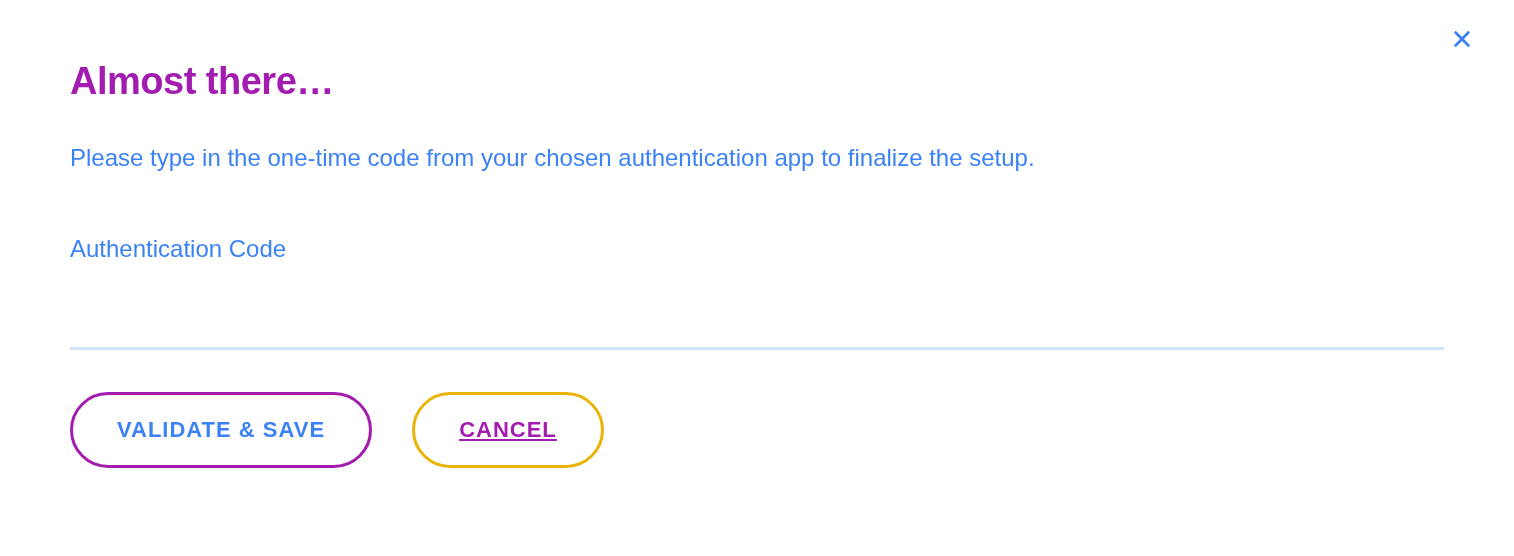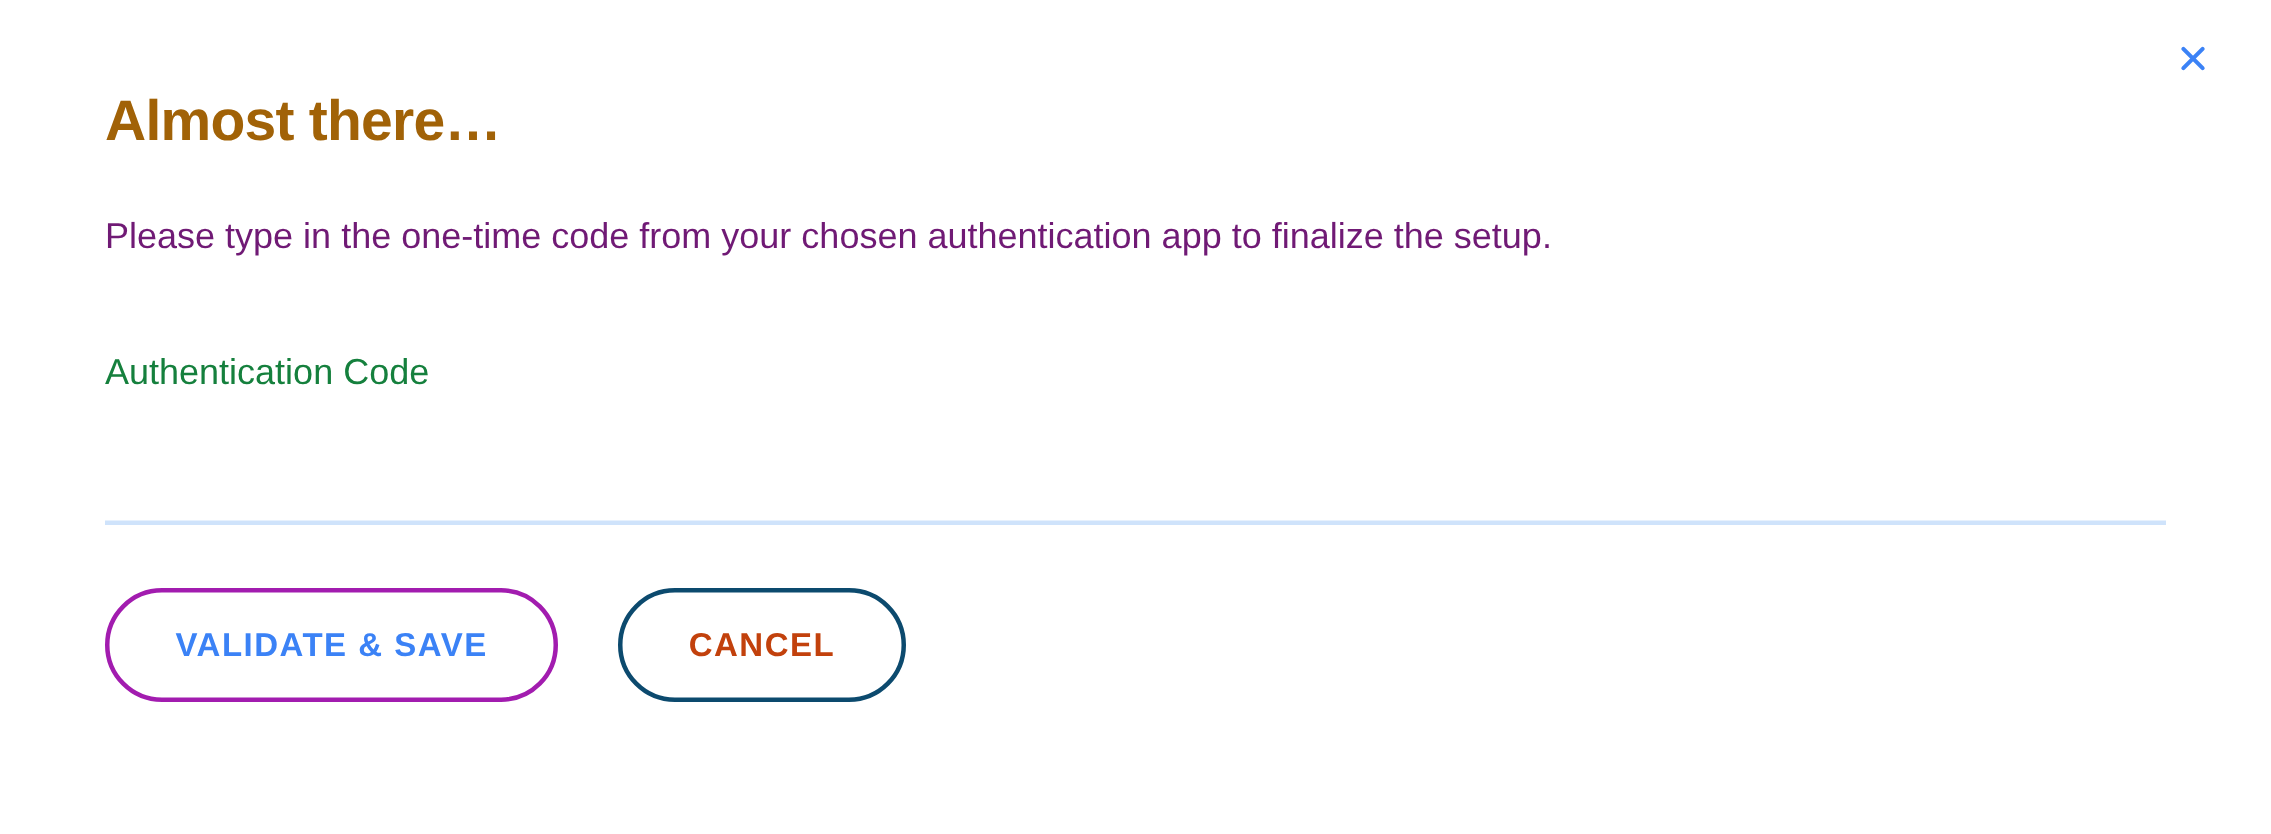--- a/index.html
+++ b/index.html
@@ -31,33 +31,33 @@
     .close-btn svg {
       width: 22px;
       height: 22px;
     }
     .content {
       padding: 60px 70px 0 70px;
     }
     .title {
       font-size: 38px;
       font-weight: 700;
-      color: #a16207;
+      color: #a21caf;
       margin-bottom: 38px;
       letter-spacing: -0.5px;
     }
     .description {
       font-size: 24px;
-      color: #701a75;
+      color: #3b82f6;
       margin-bottom: 60px;
       line-height: 1.4;
     }
     .field-label {
       font-size: 24px;
-      color: #15803d;
+      color: #3b82f6;
       margin-bottom: 10px;
       display: block;
     }
     .code-input {
       width: 100%;
       border: none;
       border-bottom: 3px solid #cfe3fb;
       font-size: 24px;
       padding: 30px 0 16px 0;
       outline: none;
@@ -77,22 +77,23 @@
       border-radius: 999px;
       background: #ffffff;
       cursor: pointer;
       outline: none;
     }
     .btn-primary {
       border: 3px solid #a21caf;
       color: #3b82f6;
     }
     .btn-secondary {
-      border: 3px solid #0c4a6e;
-      color: #c2410c;
+      border: 3px solid #eab308;
+      color: #a21caf;
+      text-decoration: underline;
     }
   </style>
 </head>
 <body>
 
 <button class="close-btn">
   <span>
     <svg viewBox="0 0 24 24" fill="none" stroke="#3b82f6" stroke-width="3" stroke-linecap="round">
       <line x1="5" y1="5" x2="19" y2="19"></line>
       <line x1="19" y1="5" x2="5" y2="19"></line>

